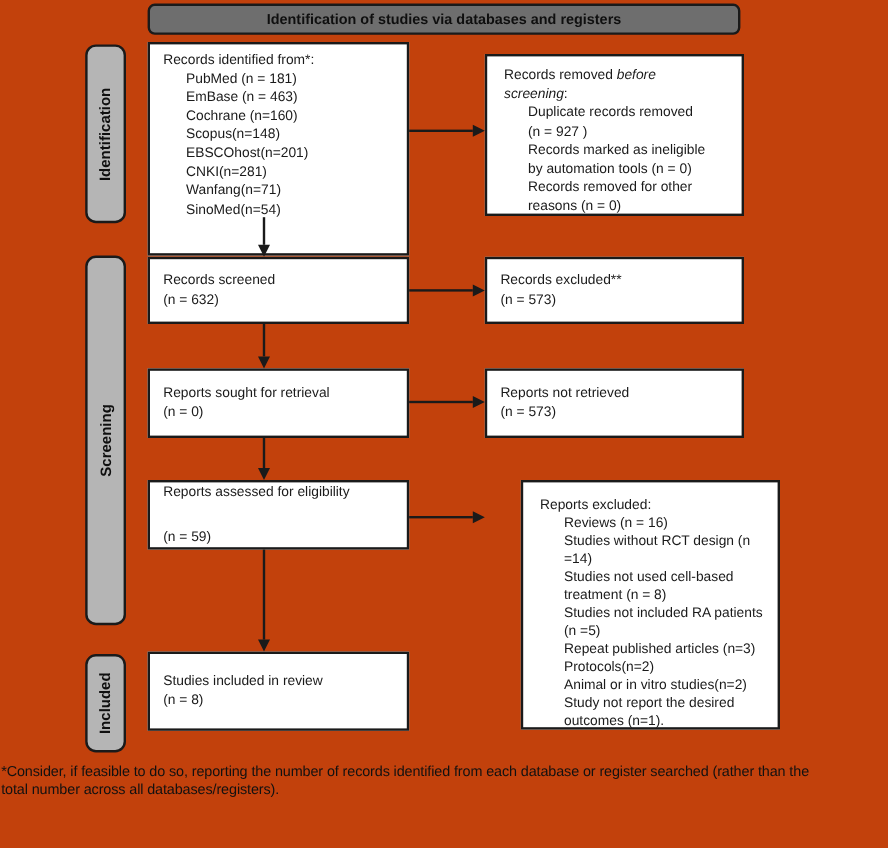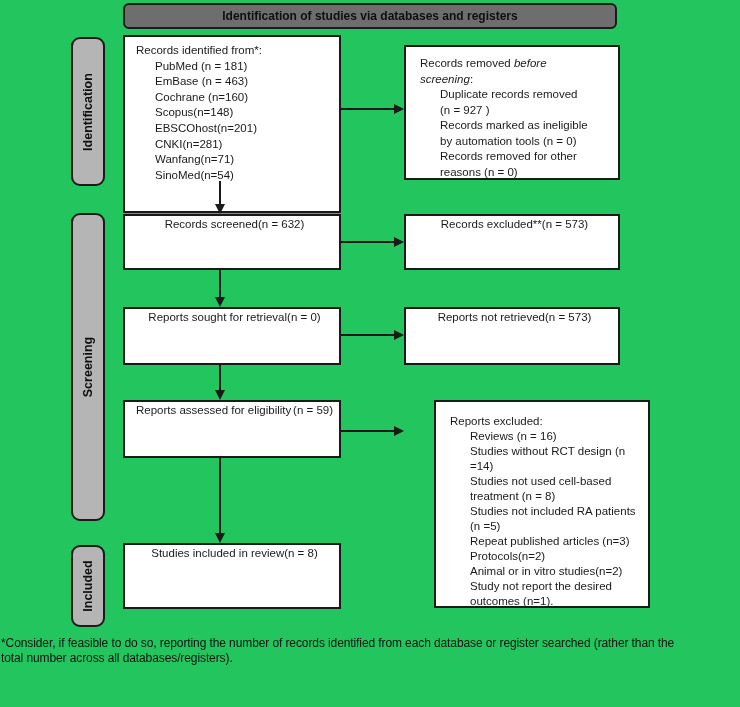--- a/index.html
+++ b/index.html
@@ -1,17 +1,17 @@
 <!DOCTYPE html>
 <html><head>
 <meta charset="utf-8">
 <style>
   html,body { margin:0; padding:0; background:#fff; }
   #stage {
-    position:relative; width:740px; height:707px; background:#22c55e;
+    position:relative; width:740px; height:707px; background:#c2410c;
     font-family:"Liberation Sans", sans-serif; color:#1a1a1a;
     overflow:hidden;
   }
   .hdr {
     position:absolute; left:123px; top:3px; width:494px; height:26px;
     background:#6e6e6e; border:2px solid #1a1a1a; border-radius:6px;
     box-sizing:border-box; display:flex; align-items:center; justify-content:center;
     font-weight:bold; font-size:12px; color:#0f0f0f;
   }
   .stagebar {
@@ -20,21 +20,21 @@
     box-sizing:border-box; display:flex; align-items:center; justify-content:center;
   }
   .stagebar span {
     transform:rotate(-90deg); white-space:nowrap;
     font-weight:bold; font-size:12.5px; color:#0f0f0f;
   }
   .box {
     position:absolute; background:#fff; border:2px solid #1a1a1a;
     box-sizing:border-box; font-size:11.5px; line-height:16px;
   }
-  .box.simple { display:flex; flex-direction:row; justify-content:center; padding-left:11px; padding-right:6px; }
+  .box.simple { display:flex; flex-direction:column; justify-content:center; padding-left:11px; padding-right:6px; }
   .col-l { left:123px; width:218px; }
   .col-r { left:404px; width:216px; }
   .box-title { }
   .box-item { margin-left:20px; white-space:pre-line; }
   #box-identified .box-item { margin-left:19px; }
   #box-identified { padding:6px 6px 0 11px; line-height:15.6px; }
   #box-removed   { padding:9px 5px 0 14px; line-height:15.5px; }
   #box-rexcluded { padding:12px 4px 0 14px; line-height:15px; }
   em { font-style:italic; }
   .harrow { position:absolute; height:12px; display:flex; align-items:center; }

